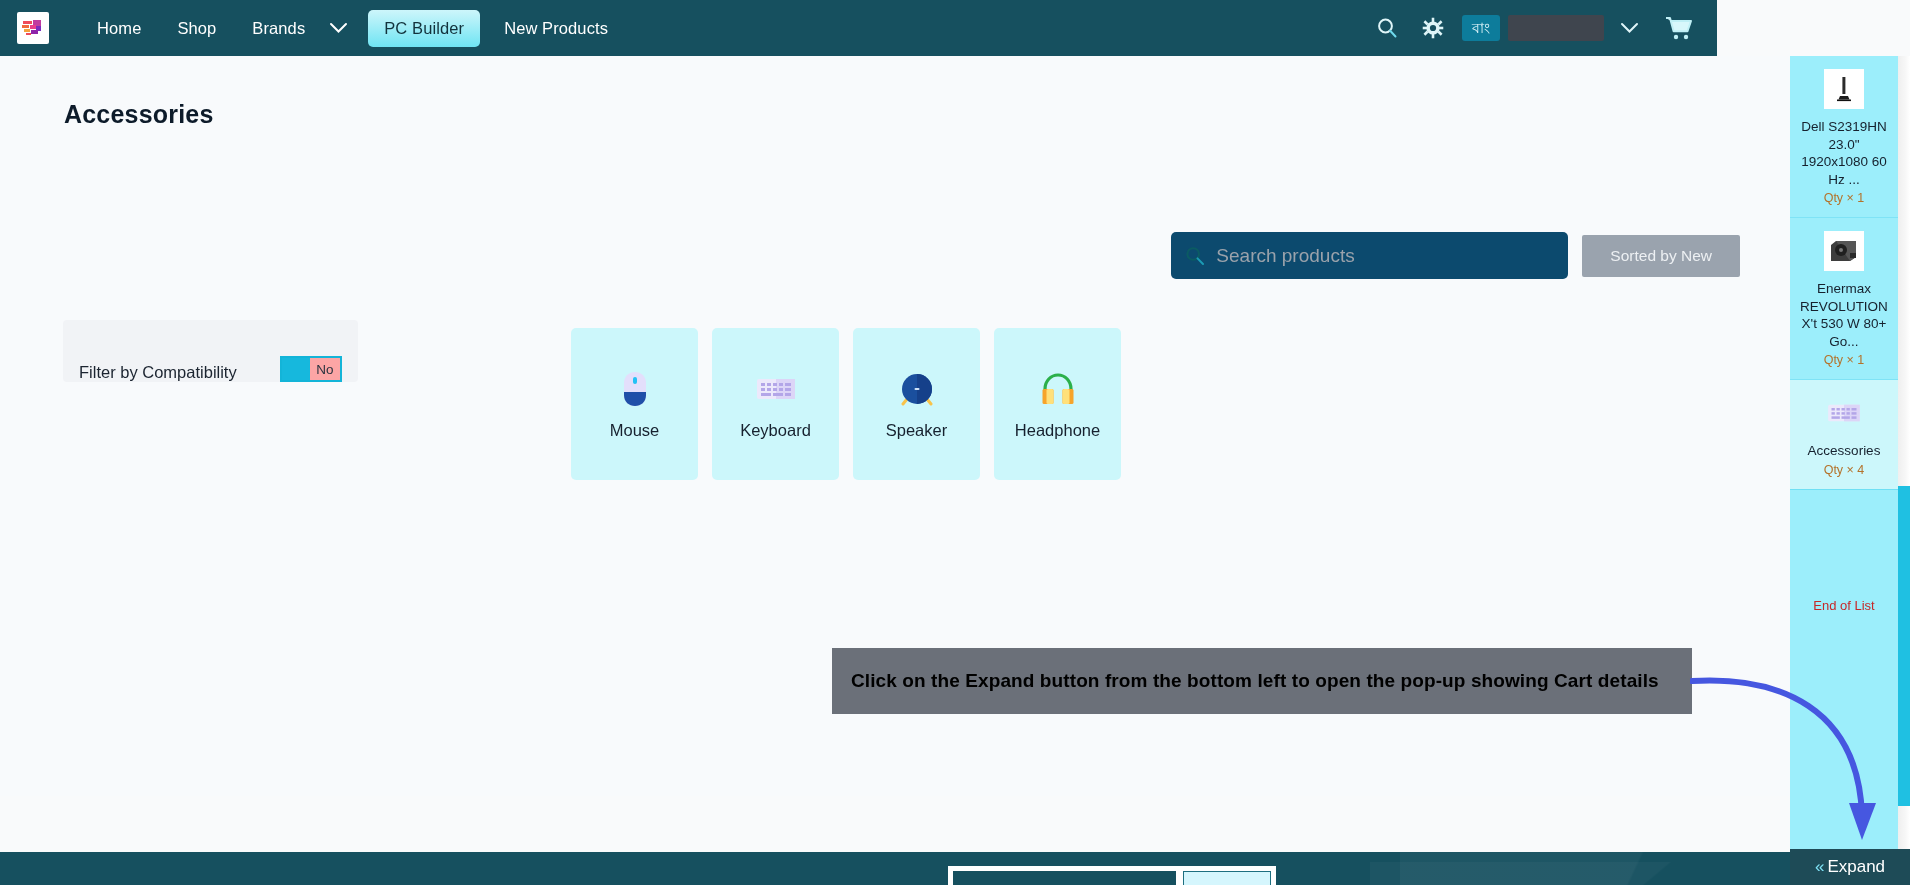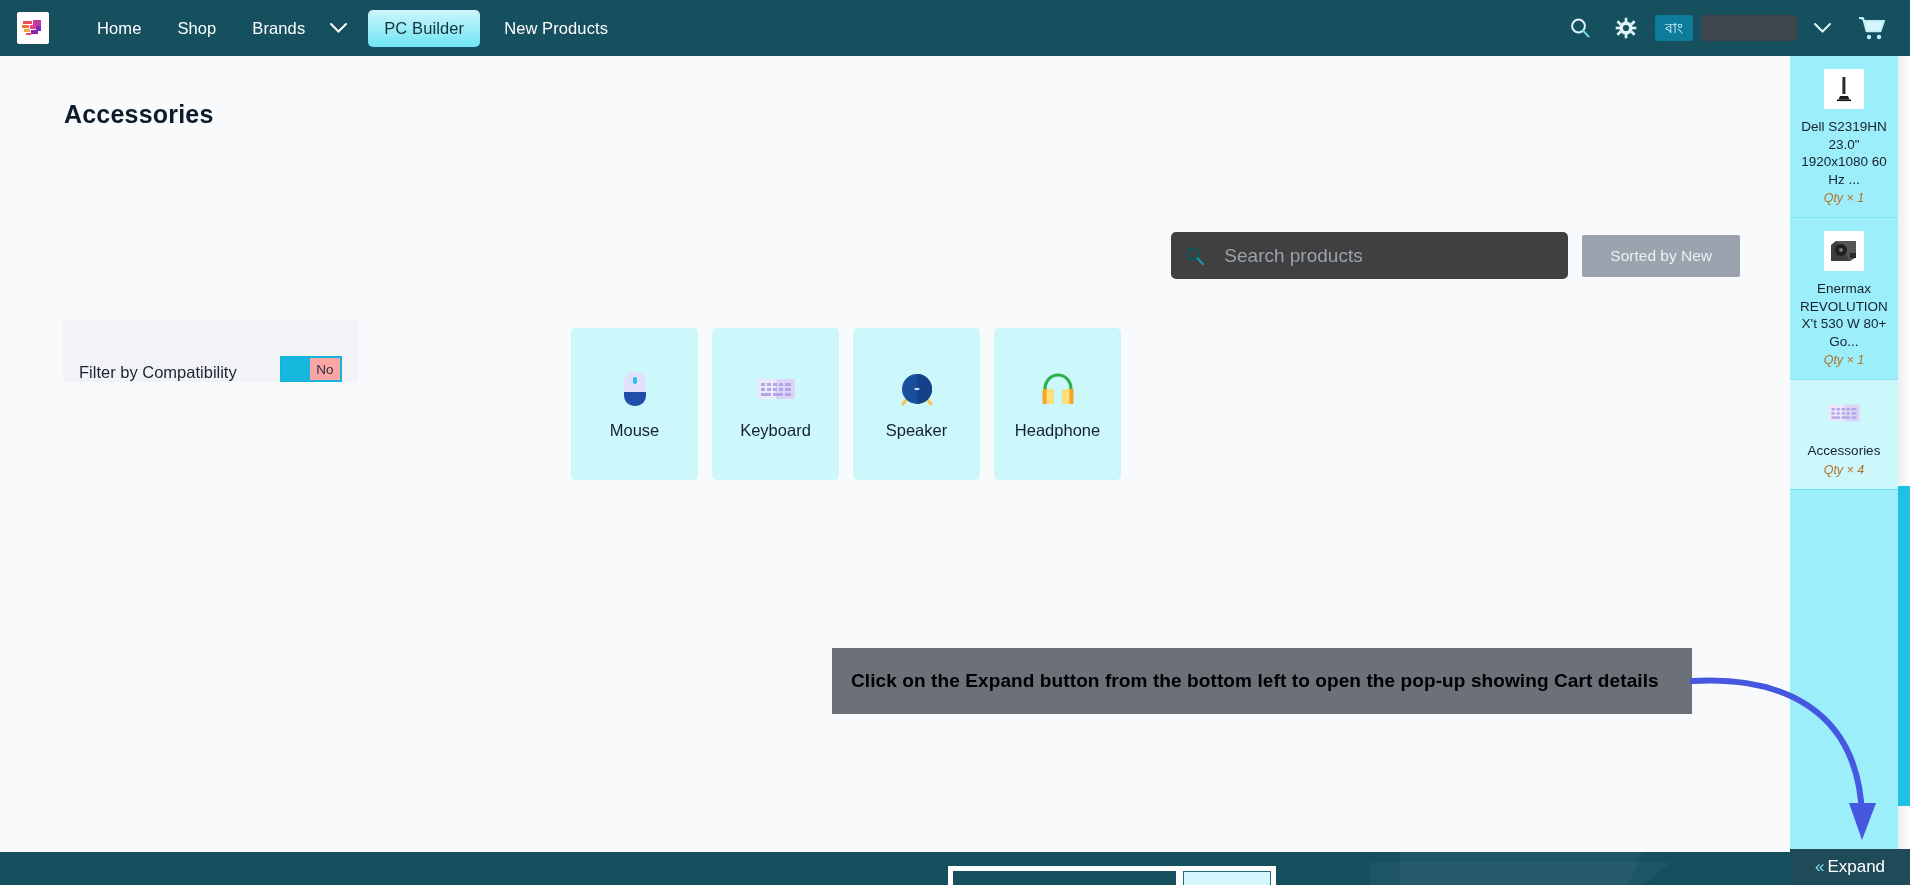--- a/index.html
+++ b/index.html
@@ -7,21 +7,21 @@
   html, body {
     width: 1910px; height: 885px;
     overflow: hidden;
     font-family: "Liberation Sans", sans-serif;
     background: #fafbfc;
   }
   .page { position: relative; width: 1910px; height: 885px; overflow: hidden; background: #f9fafb; }
 
   
   .navbar {
-    position: absolute; top: 0; left: 0; width: 1910px; height: 56px;
+    position: absolute; top: 0; left: 0; width: 1717px; height: 56px;
     background: #16505f;
     display: flex; align-items: center;
     z-index: 40;
   }
   .logo-box {
     width: 32px; height: 32px; margin-left: 17px; margin-right: 30px;
     background: #ffffff; border-radius: 2px;
     display: flex; align-items: center; justify-content: center;
     overflow: hidden; flex: none;
   }
@@ -62,22 +62,22 @@
   .page-title {
     position: absolute; left: 64px; top: 44px;
     font-size: 25px; font-weight: bold; color: #0d1b2a; letter-spacing: .2px;
   }
 
   
   .search-row {
     position: absolute; right: 50px; top: 176px; display: flex; align-items: stretch;
   }
   .search-box {
-    width: 397px; height: 47px; background: #404040; border-radius: 5px;
-    display: flex; align-items: center; padding: 0 14px; gap: 19px; text-align: center;
+    width: 397px; height: 47px; background: #0c4a6e; border-radius: 5px;
+    display: flex; align-items: center; padding: 0 14px; gap: 11px; text-align: center;
   }
   .search-ph { color: #9aa2ab; font-size: 19px; }
   .sort-btn {
     margin-left: 14px; background: #9aa3ae; color: #edf0f3;
     border: none; font-size: 15.5px; padding: 0 28px; height: 42px;
     align-self: center; border-radius: 2px; cursor: pointer;
   }
 
   
   .filter-panel {
@@ -159,21 +159,21 @@
     display: flex; flex-direction: column; align-items: center; text-align: center;
     cursor: pointer;
   }
   .cart-item.alt { background: #ccf7fb; border-bottom: 1px solid #6fe0f4; }
   .thumb {
     width: 40px; height: 40px; background: #ffffff; margin-bottom: 9px;
     display: flex; align-items: center; justify-content: center; overflow: hidden;
   }
   .thumb.noimg { background: transparent; }
   .ci-name { font-size: 13.5px; line-height: 17.5px; color: #16212e; }
-  .ci-qty { font-size: 12.5px; color: #b4722a; margin-top: 3px; font-style: italic; }
+  .ci-qty { font-size: 12.5px; color: #b4722a; margin-top: 3px; }
   .end-of-list {
     width: 108px; text-align: center; color: #c62828;
     font-size: 13px; padding-top: 108px;
   }
   .expand-bar {
     position: absolute; left: 0; bottom: 0; width: 120px; height: 36px;
     background: #1e4b57; color: #ffffff; display: flex; align-items: center;
     justify-content: center; gap: 6px; font-size: 17px; cursor: pointer;
   }
   .chev-left { color: #7fe3f6; font-size: 17px; letter-spacing: -3px; }
@@ -416,20 +416,21 @@
               <rect x="4" y="16" width="10" height="3"></rect>
                 <rect x="16" y="16" width="10" height="3"></rect>
               <rect x="28" y="16" width="6" height="3"></rect>
             </g>
           </svg>
         </span>
         <span class="ci-name">Accessories</span>
         <span class="ci-qty">Qty × 4</span>
       </div>
 
+      <div class="end-of-list">End of List</div>
     </div>
 
     <div class="rail-scroll">
       <div class="rail-thumb"></div>
     </div>
 
     <div class="expand-bar">
       <span class="chev-left">«</span>
       <span>Expand</span>
     </div>

